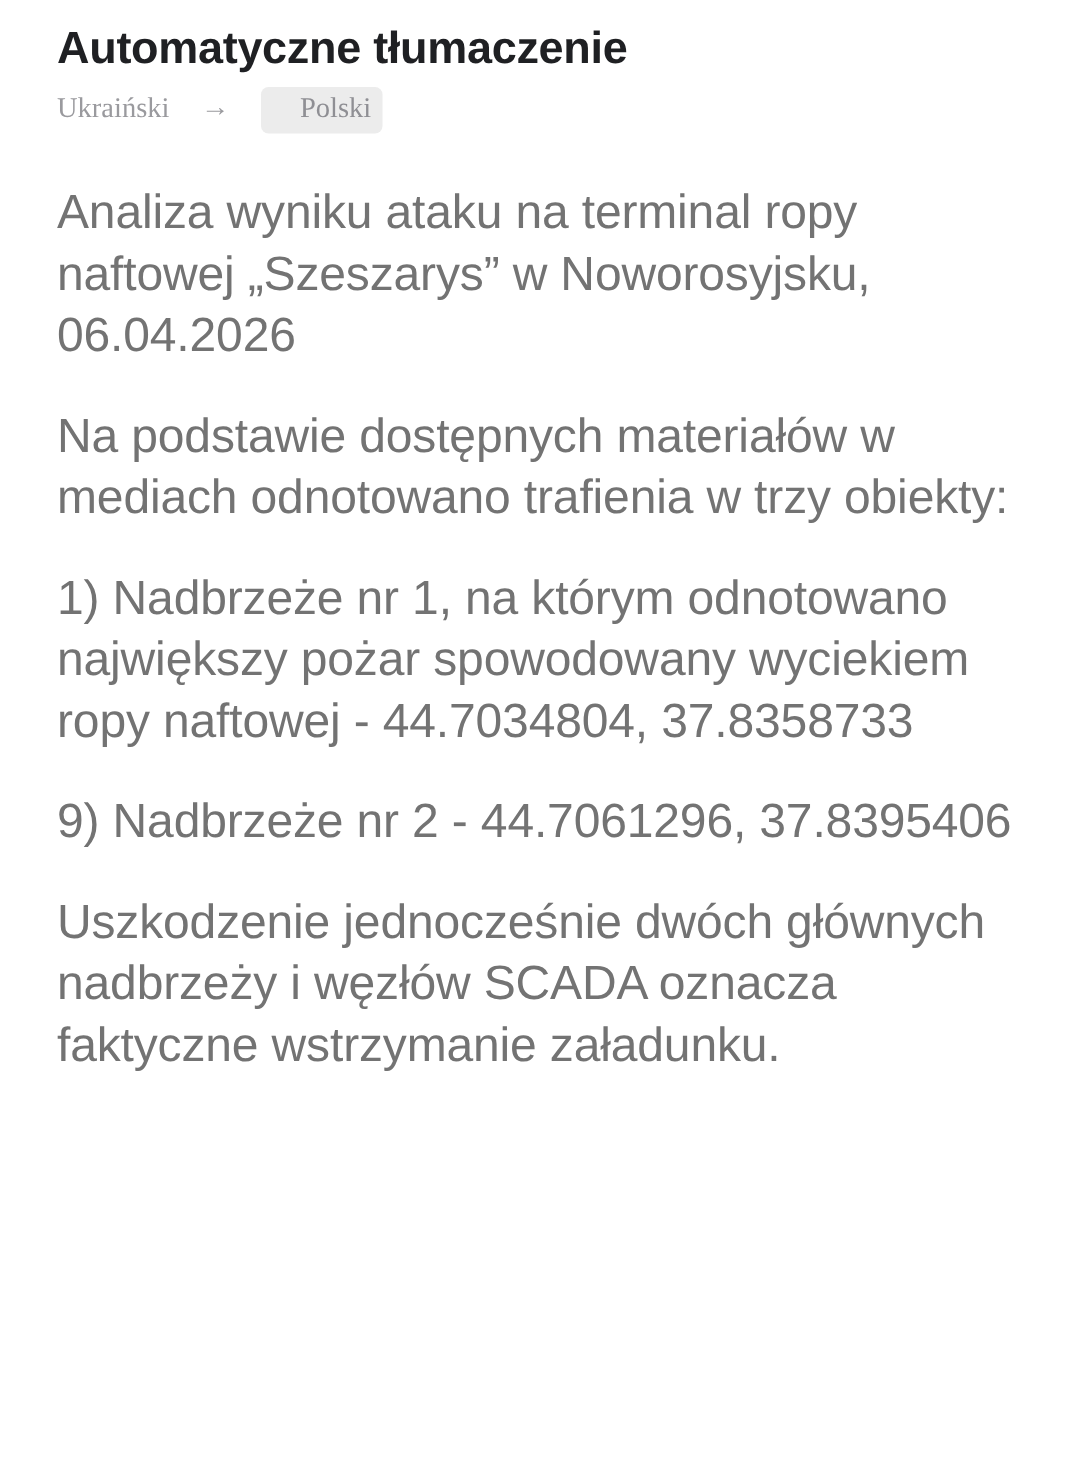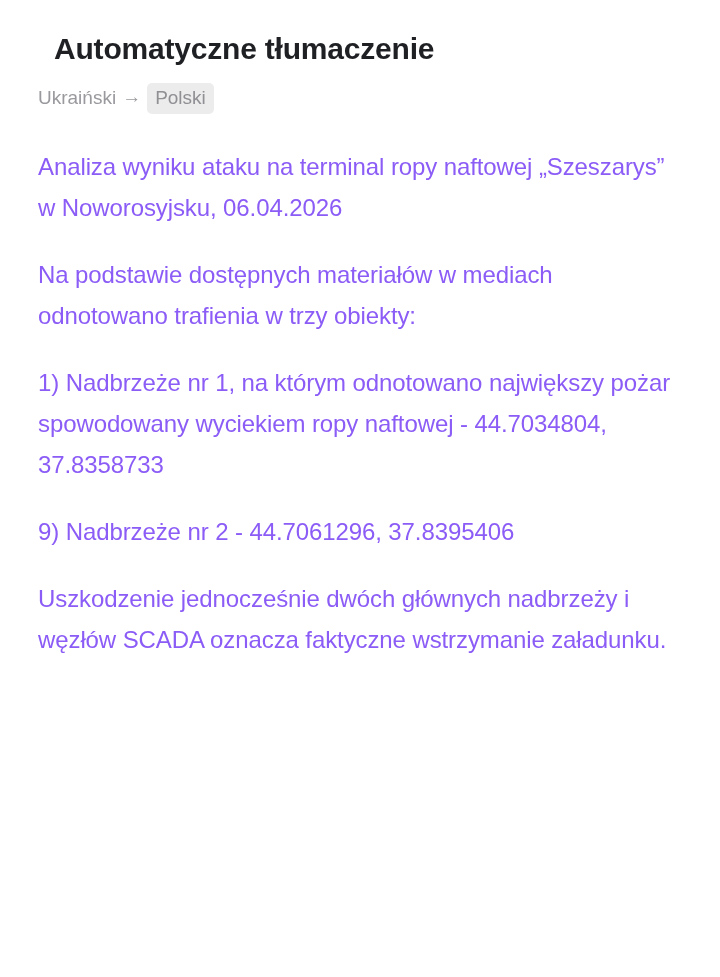--- a/index.html
+++ b/index.html
@@ -26,30 +26,31 @@
   .header {
     margin: 0 0 0 0;
   }
 
   .page-title {
     font-size: 30px;
     font-weight: 700;
     line-height: 38px;
     color: #1f2023;
     letter-spacing: -0.2px;
-    margin: 16px;
+    margin: 0;
     padding: 0;
   }
 
   .lang-row {
     display: flex;
     align-items: center;
-    gap: 6px;
+    gap: 21px;
     margin-top: 7px;
     height: 28px;
+    font-family: Liberation Serif, serif;
   }
 
   .lang-source {
     font-size: 19px;
     line-height: 24px;
     color: #9a9a9e;
     white-space: nowrap;
   }
 
   .lang-arrow {
@@ -59,32 +60,32 @@
     display: inline-block;
     transform: translateY(-1px);
   }
 
   .lang-target {
     font-size: 19px;
     line-height: 24px;
     color: #8f8f94;
     background: #ececec;
     border-radius: 5px;
-    padding: 3px 8px 4px 8px;
+    padding: 3px 8px 4px 26px;
     white-space: nowrap;
   }
 
   .body-content {
     margin-top: 34px;
   }
 
   .para {
-    font-size: 24px;
+    font-size: 32px;
     line-height: 41px;
-    color: #8b5cf6;
+    color: #737373;
     margin: 0 0 26px 0;
     max-width: 648px;
     letter-spacing: -0.1px;
     white-space: pre-wrap;
     word-wrap: break-word;
   }
 
   .para:last-child {
     margin-bottom: 15px;
   }

